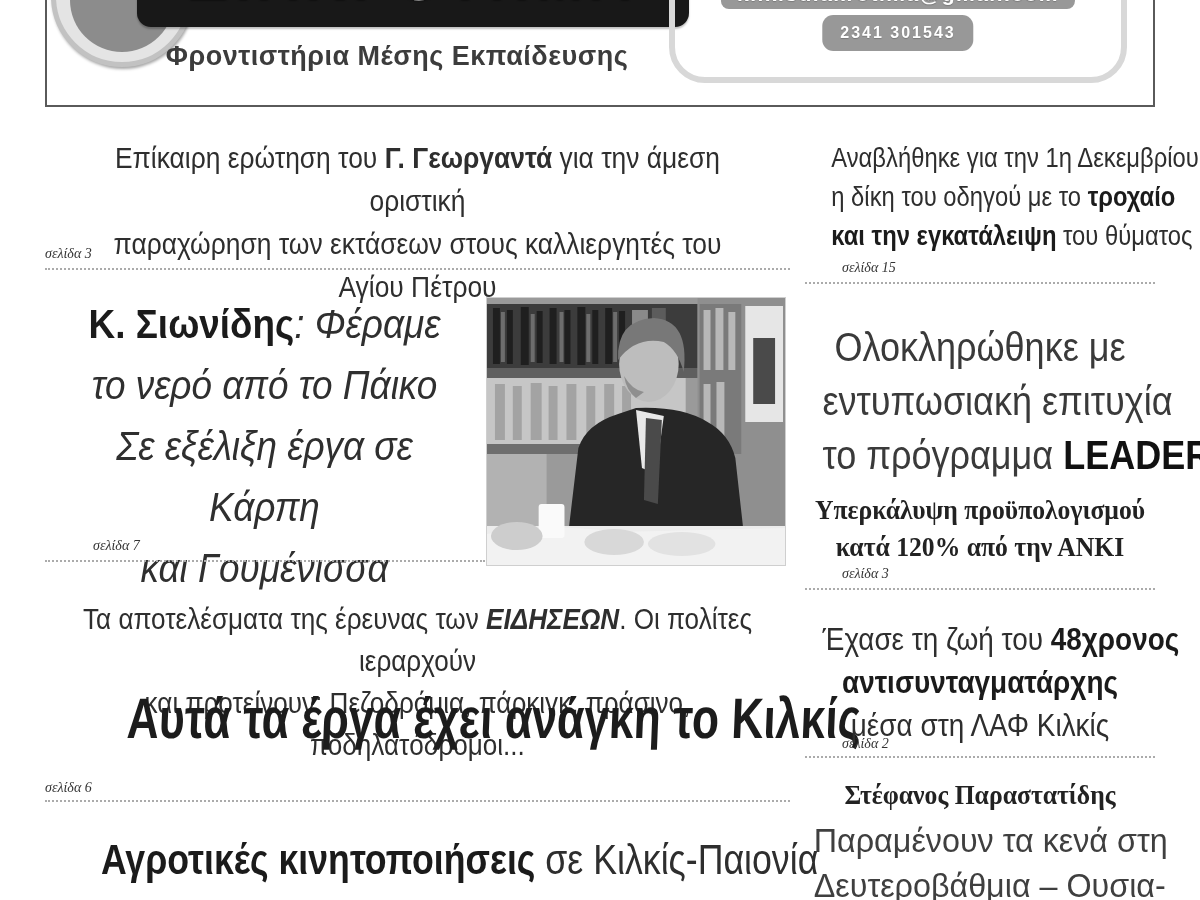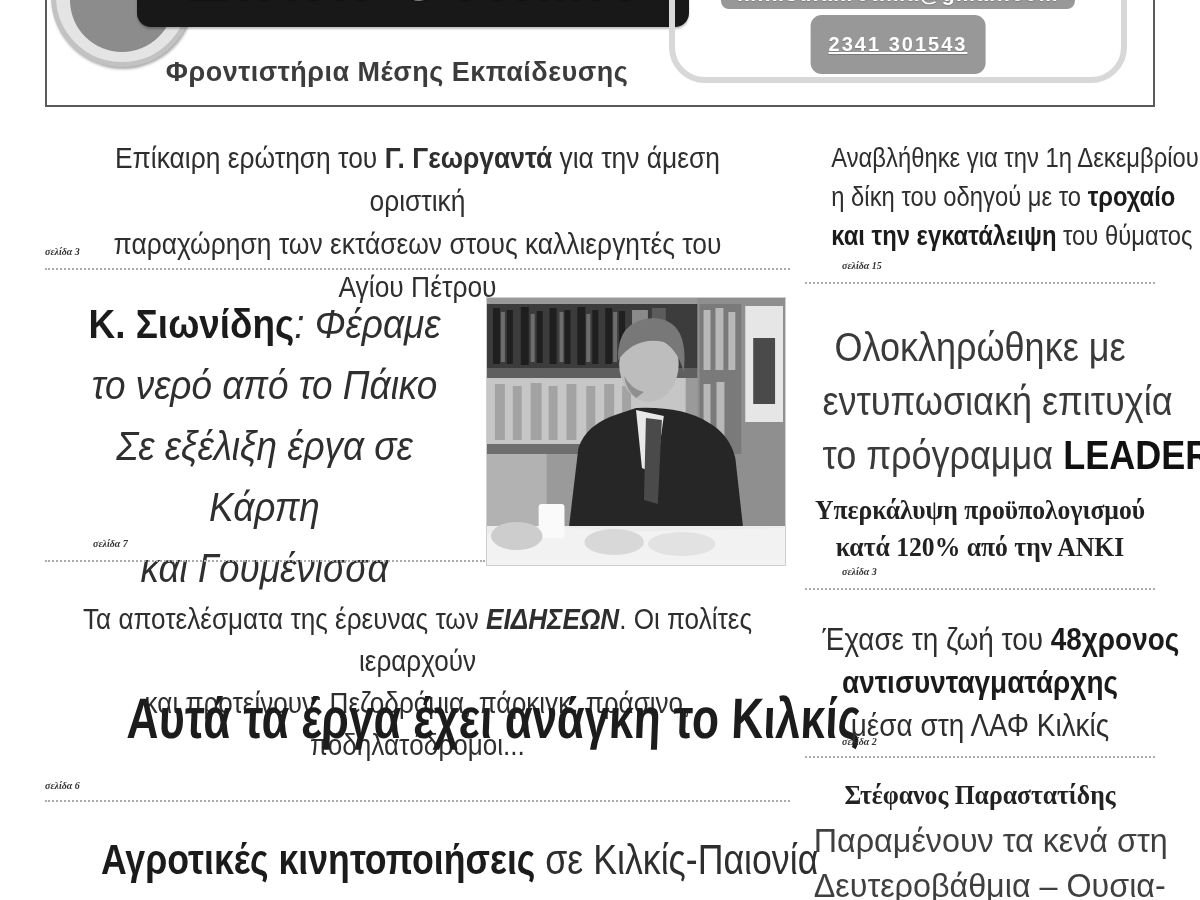--- a/index.html
+++ b/index.html
@@ -37,38 +37,38 @@
     position:absolute;left:14px;right:14px;bottom:10px;height:56px;
     background:#8c8c8c;border-radius:0 0 58px 58px;
   }
   .logo-circle .delta{
     position:absolute;left:30px;top:42px;width:0;height:0;
     border-left:36px solid transparent;border-right:36px solid transparent;
     border-top:52px solid #1d1d1d;
   }
   .tagline{
     position:absolute;left:70px;top:84px;width:560px;text-align:center;
-    font-size:27px;font-weight:600;color:#3c3c3c;letter-spacing:.5px;margin-top:16px;
+    font-size:27px;font-weight:600;color:#3c3c3c;letter-spacing:.5px;
   }
   .contact-box{
     position:absolute;right:26px;top:-28px;width:446px;height:142px;
     border:6px solid #d8d8d8;border-radius:36px;
   }
   .contact-badge{
     position:absolute;left:50%;transform:translateX(-50%);
     background:#989898;color:#fff;font-weight:bold;white-space:nowrap;
     text-shadow:0 1px 1px rgba(0,0,0,.2);
   }
   .email-badge{top:44px;font-size:21px;letter-spacing:1.5px;padding:3px 16px;border-radius:8px;}
-  .phone-badge{top:80px;font-size:20px;letter-spacing:2px;padding:18px 18px;border-radius:11px;text-decoration:underline;}
+  .phone-badge{top:80px;font-size:16px;letter-spacing:2px;padding:9px 18px;border-radius:11px;}
 
   
   .cond{transform:scaleX(.88);transform-origin:center center;}
   .page-label{
-    font-size:10px;font-weight:bold;font-style:italic;color:#333;
+    font-size:14px;font-weight:normal;font-style:italic;color:#333;
     font-family:"Liberation Serif","DejaVu Serif",serif;
     text-align:right;
   }
   .dotted{height:0;border-bottom:2px dotted #ababab;}
 
   
   .l-story1{left:45px;top:136px;width:745px;text-align:center;
     font-size:30px;line-height:43px;color:#2e2e2e;}
   .l-page3{left:45px;top:246px;}
   .l-dot1{left:45px;top:268px;width:745px;}

